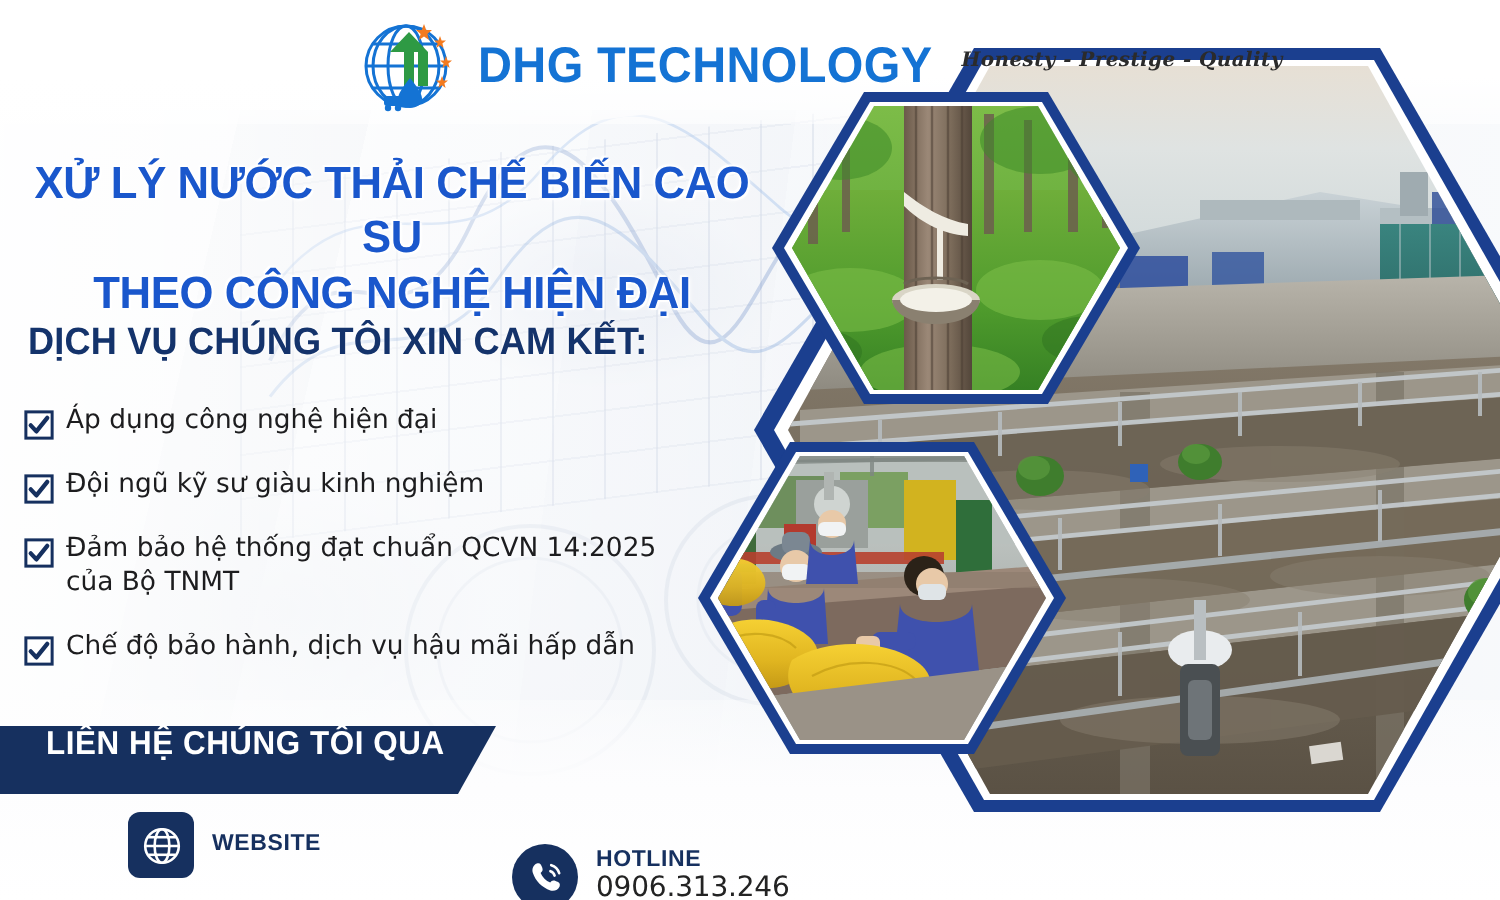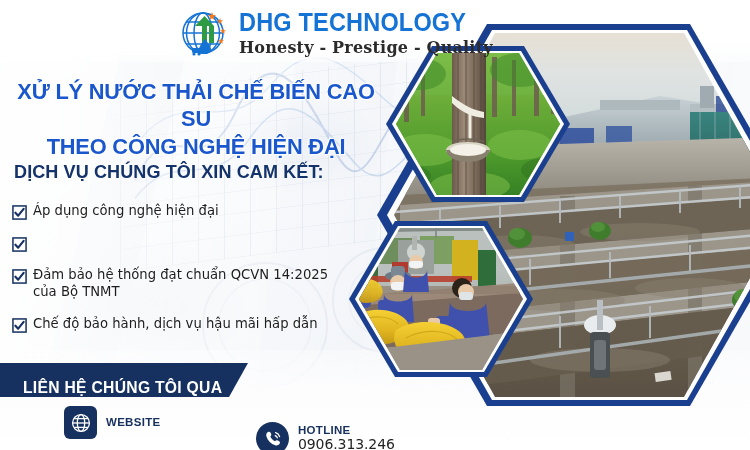--- a/index.html
+++ b/index.html
@@ -85,37 +85,38 @@
 
   
   .logo {
     position: absolute;
     left: 178px; top: 6px;
     display: flex;
     align-items: center;
     gap: 7px;
   }
   .logo-mark { width: 54px; height: 54px; display: block; }
-  .logo-text { display: flex; flex-direction: column; line-height: 1; }
+  .logo-text { display: flex; flex-direction: row; line-height: 1; }
   .logo-name {
     font-family: "Liberation Sans", sans-serif;
     font-weight: bold;
     font-size: 25px;
     letter-spacing: .2px;
     color: #1473d4;
     transform: scaleX(.94);
     transform-origin: left center;
   }
   .logo-tagline {
     font-family: "DejaVu Serif", serif;
     font-weight: bold;
-    font-size: 16px;
+    font-size: 10px;
     color: #2b2b2b;
     margin-top: 5px;
     letter-spacing: .2px;
+    font-style: italic;
   }
 
   
   .headline {
     position: absolute;
     left: 0; top: 78px;
     width: 392px;
     text-align: center;
     font-family: "Liberation Sans", sans-serif;
     font-weight: bold;
@@ -172,21 +173,21 @@
 
   
   .ribbon {
     position: absolute;
     left: 0; top: 363px;
     height: 34px;
     width: 248px;
     background: #16305f;
     clip-path: polygon(0 0, 100% 0, calc(100% - 19px) 100%, 0 100%);
     display: flex;
-    align-items: flex-end;
+    align-items: flex-start;
   }
   .ribbon-label {
     margin-left: 23px;
     font-family: "Liberation Sans", sans-serif;
     font-weight: bold;
     font-size: 16.5px;
     letter-spacing: .3px;
     color: #ffffff;
     transform: scaleX(.95);
     transform-origin: left center;
@@ -616,20 +617,21 @@
         <path d="M3.6,8.2 L6.6,11.4 L12.4,4.2" fill="none" stroke="#16305f" stroke-width="2.3" stroke-linecap="round" stroke-linejoin="round"></path>
       </svg>
       <span class="bullet-text">Áp dụng công nghệ hiện đại</span>
     </div>
 
     <div class="bullet">
       <svg class="check" viewBox="0 0 16 16">
         <rect x="1" y="1" width="14" height="14" fill="#ffffff" stroke="#16305f" stroke-width="1.6"></rect>
         <path d="M3.6,8.2 L6.6,11.4 L12.4,4.2" fill="none" stroke="#16305f" stroke-width="2.3" stroke-linecap="round" stroke-linejoin="round"></path>
       </svg>
+      <span class="bullet-text">Đội ngũ kỹ sư giàu kinh nghiệm</span>
     </div>
 
     <div class="bullet">
       <svg class="check" viewBox="0 0 16 16">
         <rect x="1" y="1" width="14" height="14" fill="#ffffff" stroke="#16305f" stroke-width="1.6"></rect>
         <path d="M3.6,8.2 L6.6,11.4 L12.4,4.2" fill="none" stroke="#16305f" stroke-width="2.3" stroke-linecap="round" stroke-linejoin="round"></path>
       </svg>
       <span class="bullet-text">Đảm bảo hệ thống đạt chuẩn QCVN 14:2025 của Bộ TNMT</span>
     </div>
 

